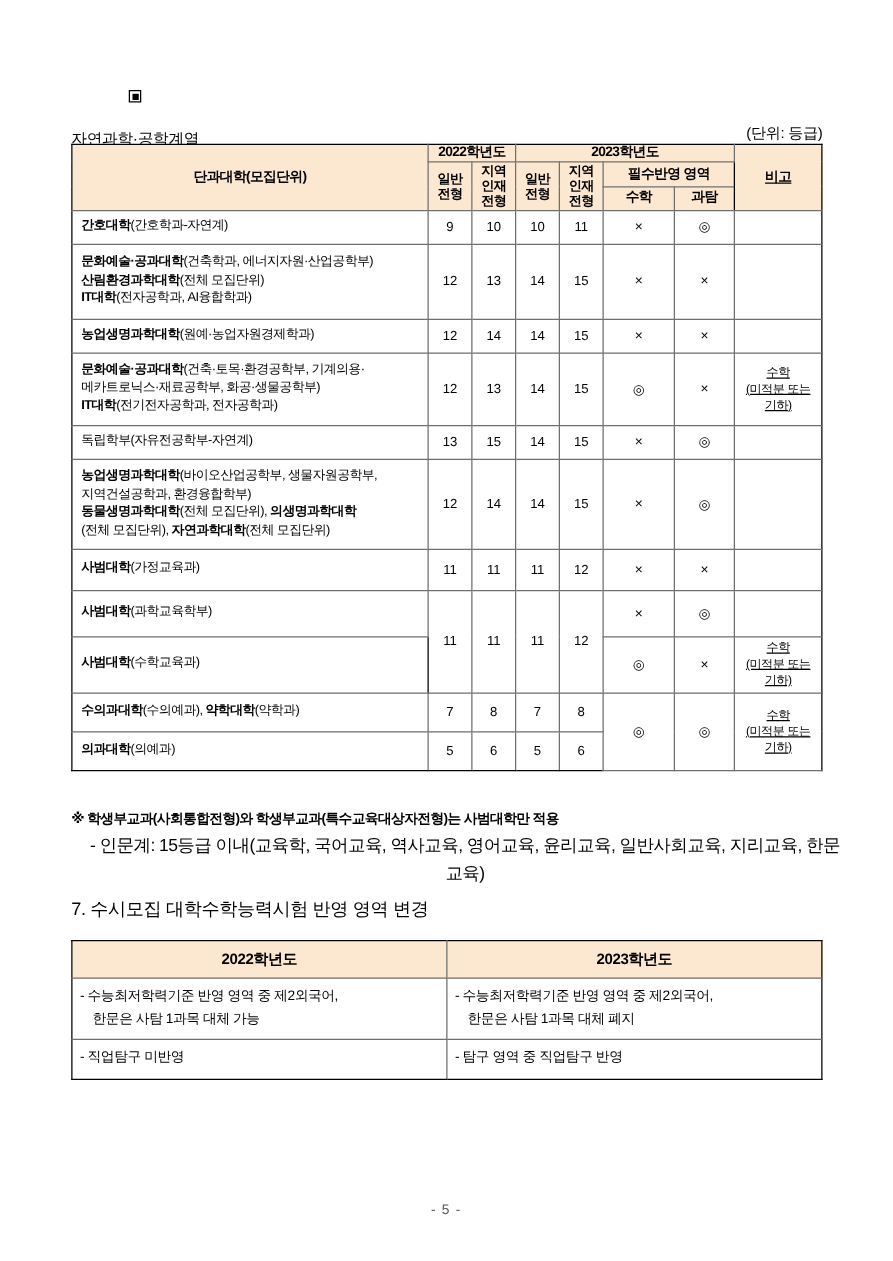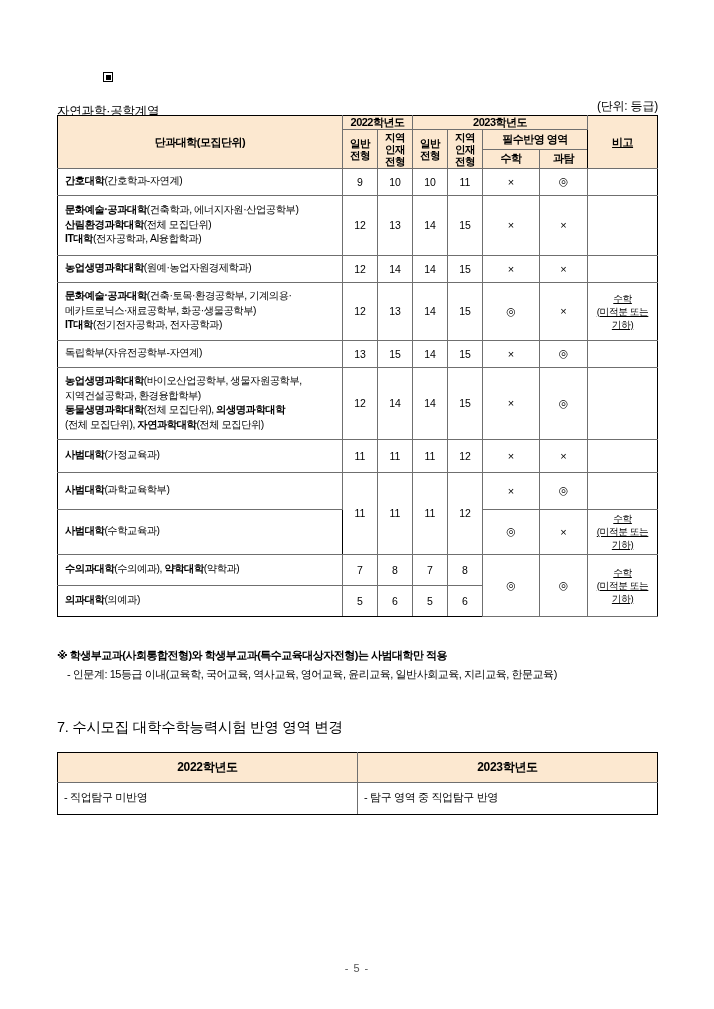--- a/index.html
+++ b/index.html
@@ -128,24 +128,25 @@
     width: 620px;
   }
   .note-star {
     font-size: 11px;
     font-weight: bold;
     letter-spacing: -0.5px;
     margin-bottom: 3px;
     line-height: 1.4;
   }
   .note-sub {
-    font-size: 11px;
+    font-size: 14px;
     letter-spacing: -0.45px;
     line-height: 1.55;
     padding-left: 10px;
+    text-align: center;
   }
 
   
   .num-head {
     position: absolute;
     left: 57px;
     top: 718px;
     font-size: 14.5px;
     font-weight: normal;
     letter-spacing: -0.3px;
@@ -427,20 +428,30 @@
     <colgroup>
       <col style="width:300px">
       <col style="width:300px">
     </colgroup>
     <tbody>
       <tr>
         <td class="bhd outer-t outer-l">2022학년도</td>
         <td class="bhd outer-t midline outer-r">2023학년도</td>
       </tr>
       <tr>
+        <td class="bcell outer-l">
+          <span>-  수능최저학력기준  반영  영역  중  제2외국어,</span>
+          <span class="l2">한문은 사탐 1과목 대체 가능</span>
+        </td>
+        <td class="bcell midline outer-r">
+          <span>-  수능최저학력기준  반영  영역  중  제2외국어,</span>
+          <span class="l2">한문은 사탐 1과목 대체 폐지</span>
+        </td>
+      </tr>
+      <tr>
         <td class="bcell outer-l outer-b">
           <span>- 직업탐구 미반영</span>
         </td>
         <td class="bcell midline outer-r outer-b">
           <span>- 탐구 영역 중 직업탐구 반영</span>
         </td>
       </tr>
     </tbody>
   </table>
 

